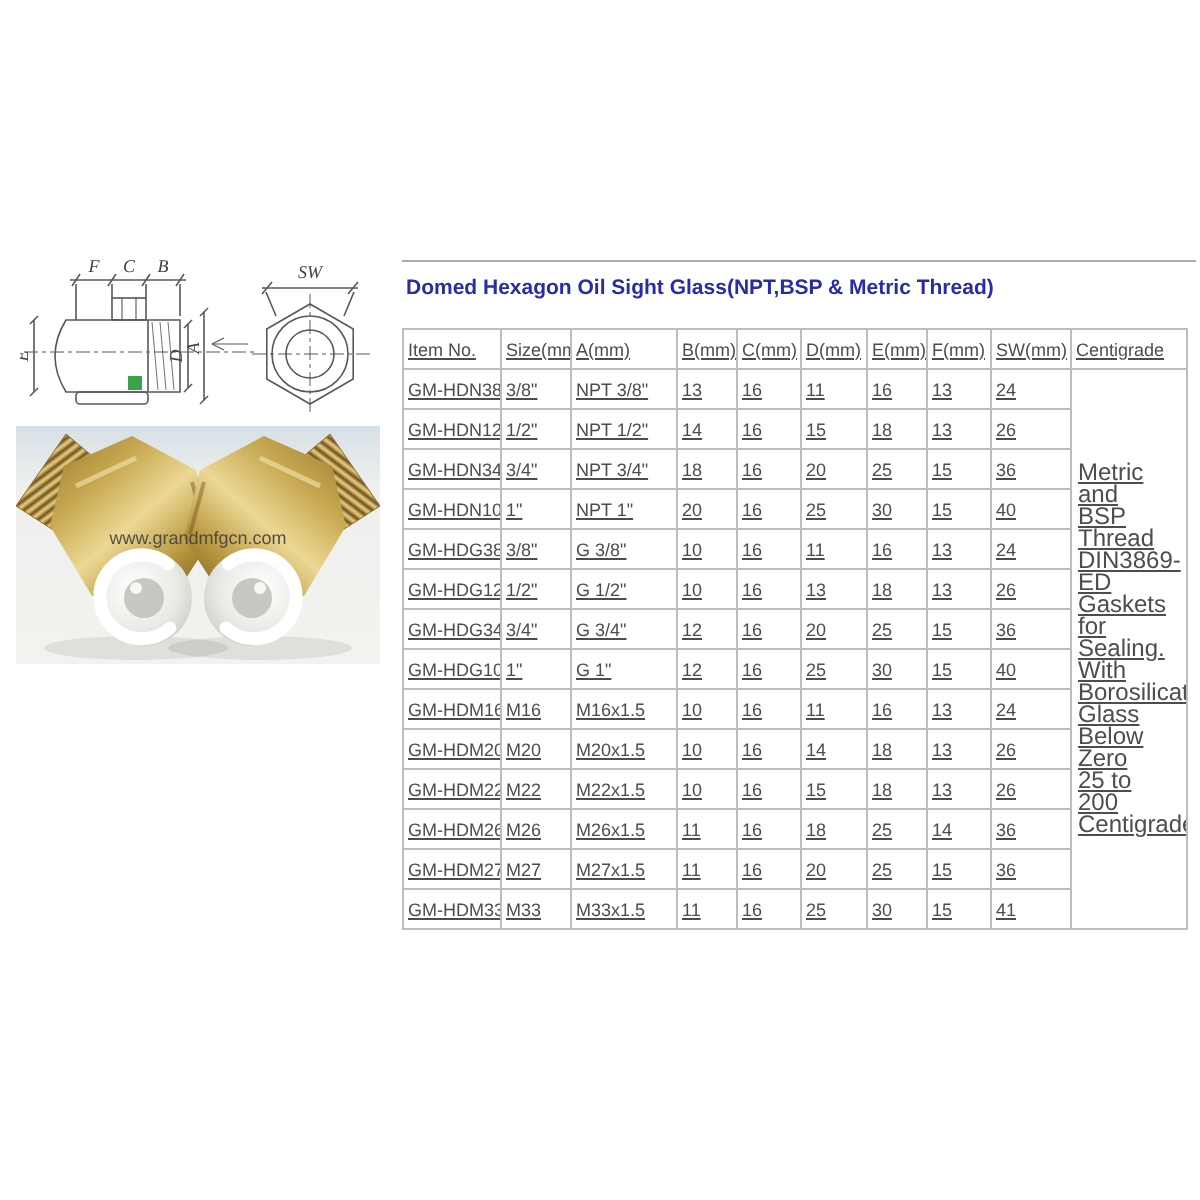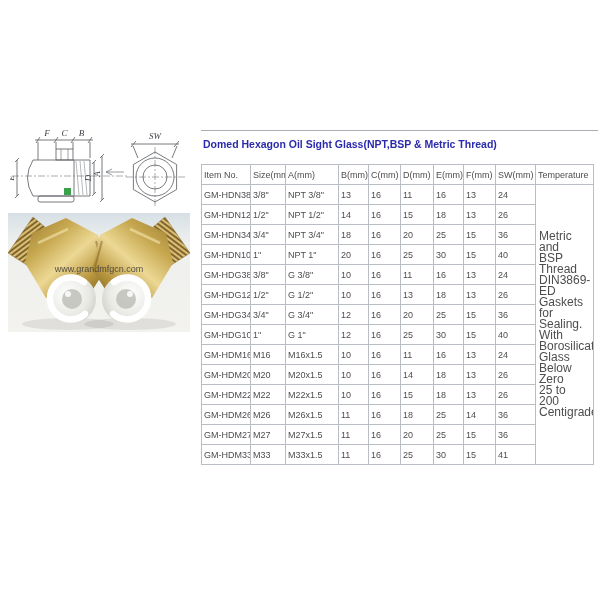--- a/index.html
+++ b/index.html
@@ -9,21 +9,21 @@
   }
   .top-rule{position:absolute;left:201px;top:130px;width:397px;height:1px;background:#a9aeb4;}
   .page-title{
     position:absolute;left:203px;top:138px;width:395px;
     font-size:10.5px;font-weight:bold;color:#2a2aad;letter-spacing:0px;white-space:nowrap;
   }
   .drawing{position:absolute;left:10px;top:124px;width:190px;height:90px;}
   .photo{position:absolute;left:8px;top:213px;width:182px;height:119px;}
   table.spec{
     position:absolute;left:201px;top:164px;width:392px;table-layout:fixed;
-    border-collapse:collapse;font-size:9px;color:#4d4d4d;
+    border-collapse:collapse;font-size:9px;color:#4d4d4d;text-decoration:underline;
   }
   table.spec th, table.spec td{
     border:1px solid #b9bec4;height:19px;padding:0 0 0 2px;margin:0;
     text-align:left;vertical-align:middle;font-weight:normal;
     white-space:nowrap;overflow:hidden;font-size:9px;line-height:10px;
   }
   table.spec td.temp-note{
     white-space:pre-line;font-size:12px;line-height:11px;vertical-align:middle;
     padding:2px 16px 2px 3px;overflow:hidden;
   }
@@ -174,21 +174,21 @@
     <tr>
         <th>Item No.</th>
         <th>Size(mm)</th>
         <th>A(mm)</th>
         <th>B(mm)</th>
         <th>C(mm)</th>
         <th>D(mm)</th>
         <th>E(mm)</th>
         <th>F(mm)</th>
         <th>SW(mm)</th>
-        <th>Temperature</th>
+        <th>Centigrade</th>
       </tr>
   </thead>
   <tbody>
       <tr>
         <td>GM-HDN38</td>
         <td>3/8"</td>
         <td>NPT 3/8"</td>
         <td>13</td>
         <td>16</td>
         <td>11</td>

